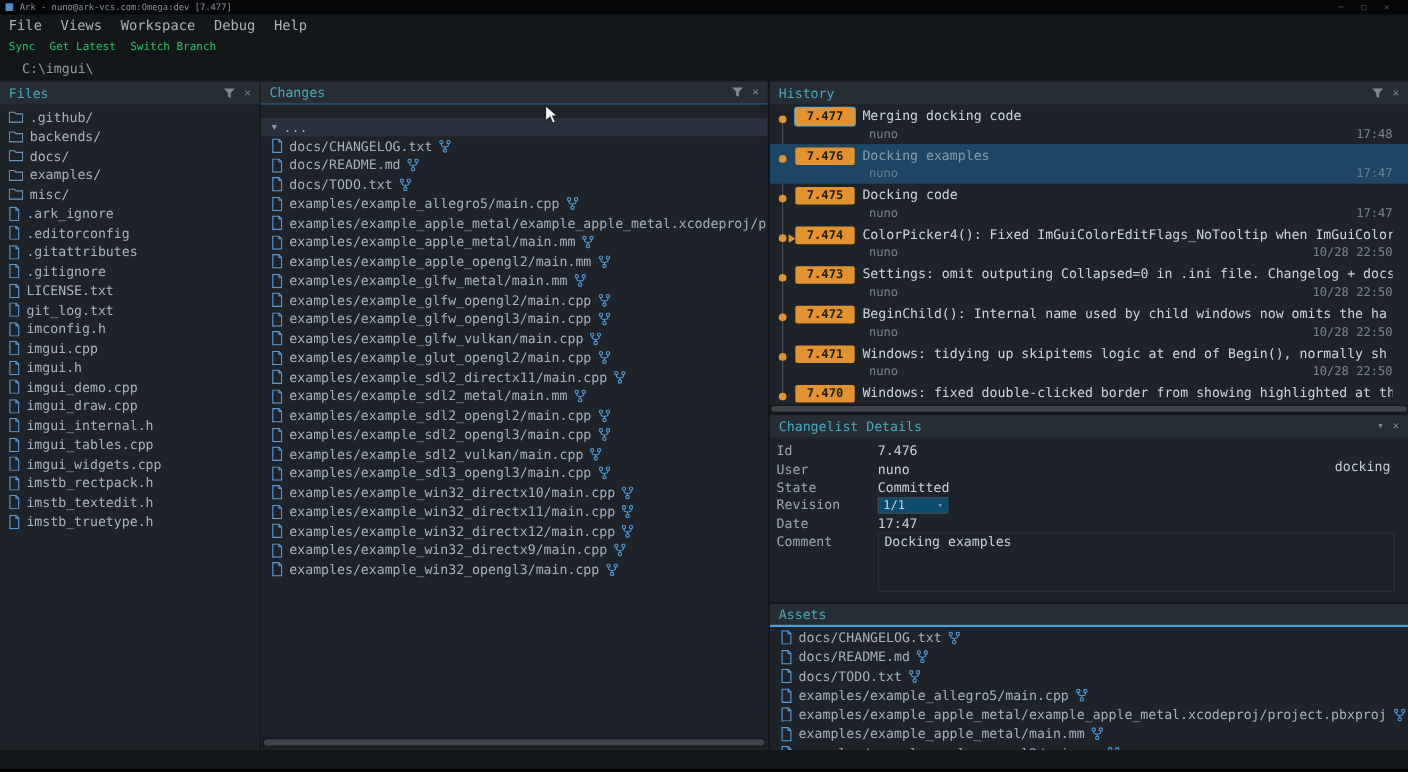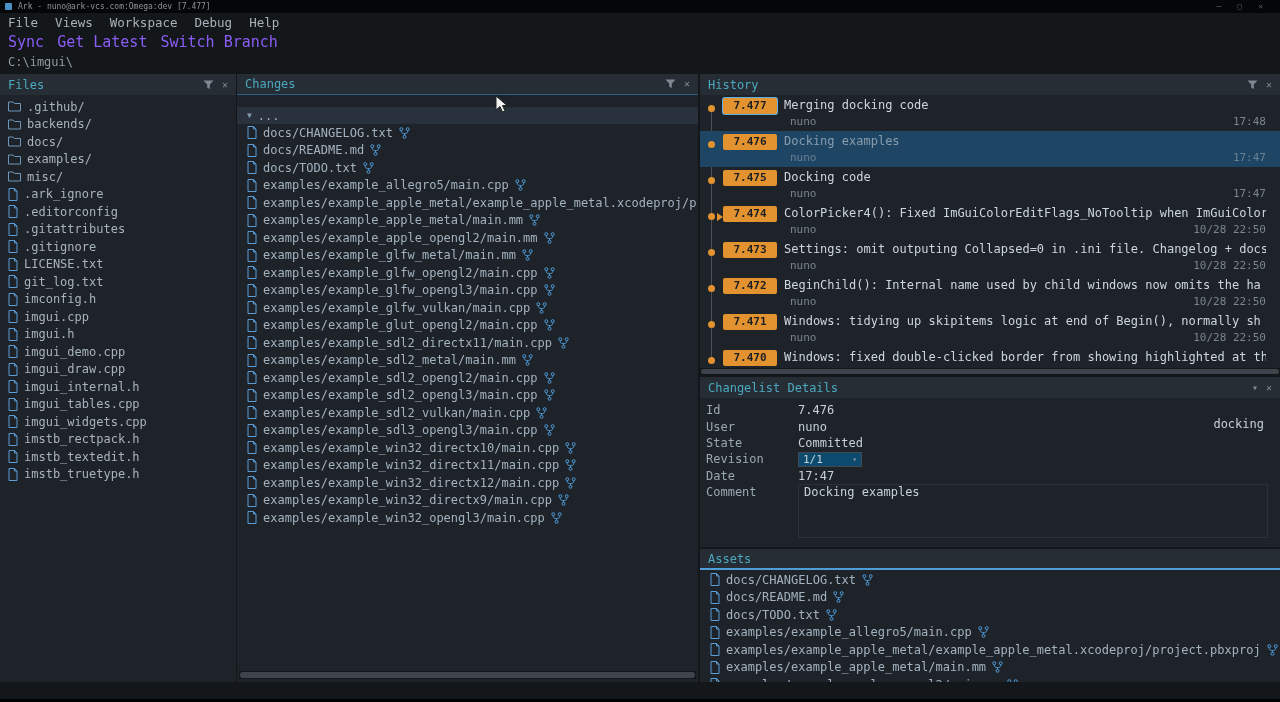--- a/index.html
+++ b/index.html
@@ -13,22 +13,22 @@
   .app-icon { width:7px; height:7px; background:#4a90c4; border-radius:1px; flex:0 0 auto; }
   .title-text { font-size:8px; color:#8d949b; white-space:nowrap; }
   .win-controls { margin-left:auto; display:flex; gap:16px; padding-right:12px; color:#585f66; font-size:8px; }
 
   
   .menubar { position:absolute; top:13px; left:0; right:0; height:19px; display:flex; align-items:center;
              gap:17px; padding:0 8px; }
   .menu-item { font-size:12.5px; color:#a9b2b9; cursor:default; }
   .toolbar { position:absolute; top:32px; left:0; right:0; height:20px; display:flex; align-items:center;
              gap:13px; padding:0 8px; }
-  .tool-btn { font-size:15px; color:#8b5cf6; cursor:default; }
-  .pathbar { position:absolute; top:52px; left:0; right:0; height:20px; display:flex; align-items:center;
+  .tool-btn { font-size:10px; color:#22c55e; cursor:default; }
+  .pathbar { position:absolute; top:52px; left:12px; right:0; height:20px; display:flex; align-items:center;
              padding:0 8px; font-size:12px; color:#8f99a2; }
 
   
   .panel { position:absolute; background:#1e2329; display:flex; flex-direction:column; overflow:hidden; }
   .panel-header { flex:0 0 21px; height:21px; background:#272d35; display:flex; align-items:center;
                   gap:8px; padding:0 8px; }
   .panel-title { font-size:12px; color:#4aa9bf; white-space:nowrap; }
   .header-icons { margin-left:auto; display:flex; align-items:center; gap:8px; }
   .icon-btn { color:#7e8891; font-size:10px; line-height:1; cursor:default; display:flex; align-items:center; }
 

